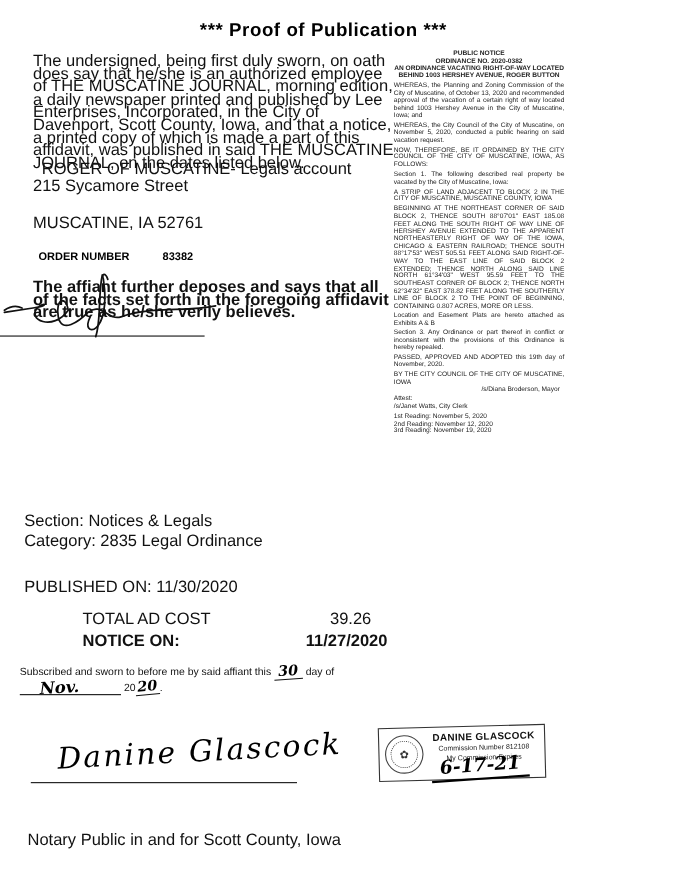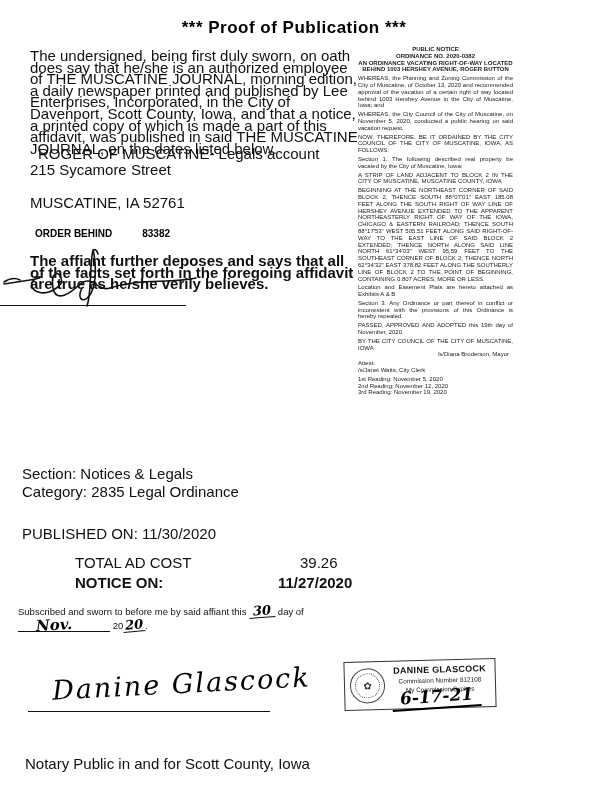--- a/index.html
+++ b/index.html
@@ -86,21 +86,21 @@
 <div class="page">
 
   <div class="abs title">*** Proof of Publication ***</div>
 
   <div class="abs smalltext intro">The undersigned, being first duly sworn, on oath does say that he/she is an authorized employee of THE MUSCATINE JOURNAL, morning edition, a daily newspaper printed and published by Lee Enterprises, Incorporated, in the City of Davenport, Scott County, Iowa, and that a notice, a printed copy of which is made a part of this affidavit, was published in said THE MUSCATINE JOURNAL, on the dates listed below.</div>
   <div class="abs smalltext account">ROGER OF MUSCATINE- Legals account</div>
   <div class="abs smalltext addr1">215 Sycamore Street</div>
   <div class="abs smalltext addr2">MUSCATINE, IA 52761</div>
 
   <div class="abs order-row">
-    <span>ORDER BEHIND</span>
+    <span>ORDER NUMBER</span>
     <span>83382</span>
   </div>
 
   <div class="abs smalltext deposes">The affiant further deposes and says that all of the facts set forth in the foregoing affidavit are true as he/she verily believes.</div>
 
   <svg class="abs affiant-svg" width="200" height="66" viewBox="0 0 200 66">
     <g fill="none" stroke="#111" stroke-width="1.6" stroke-linecap="round">
       <path d="M4 40 L30 36 C46 34 40 30 34 36 C24 46 48 58 62 38 C60 24 50 28 53 44 C56 60 72 48 80 40 C92 30 98 48 110 44 C140 34 168 40 196 34"></path>
       <path d="M93 6 C89 24 92 48 87 62"></path>
       <path d="M82 44 C72 64 102 62 94 10 C92 4 96 4 98 10"></path>

